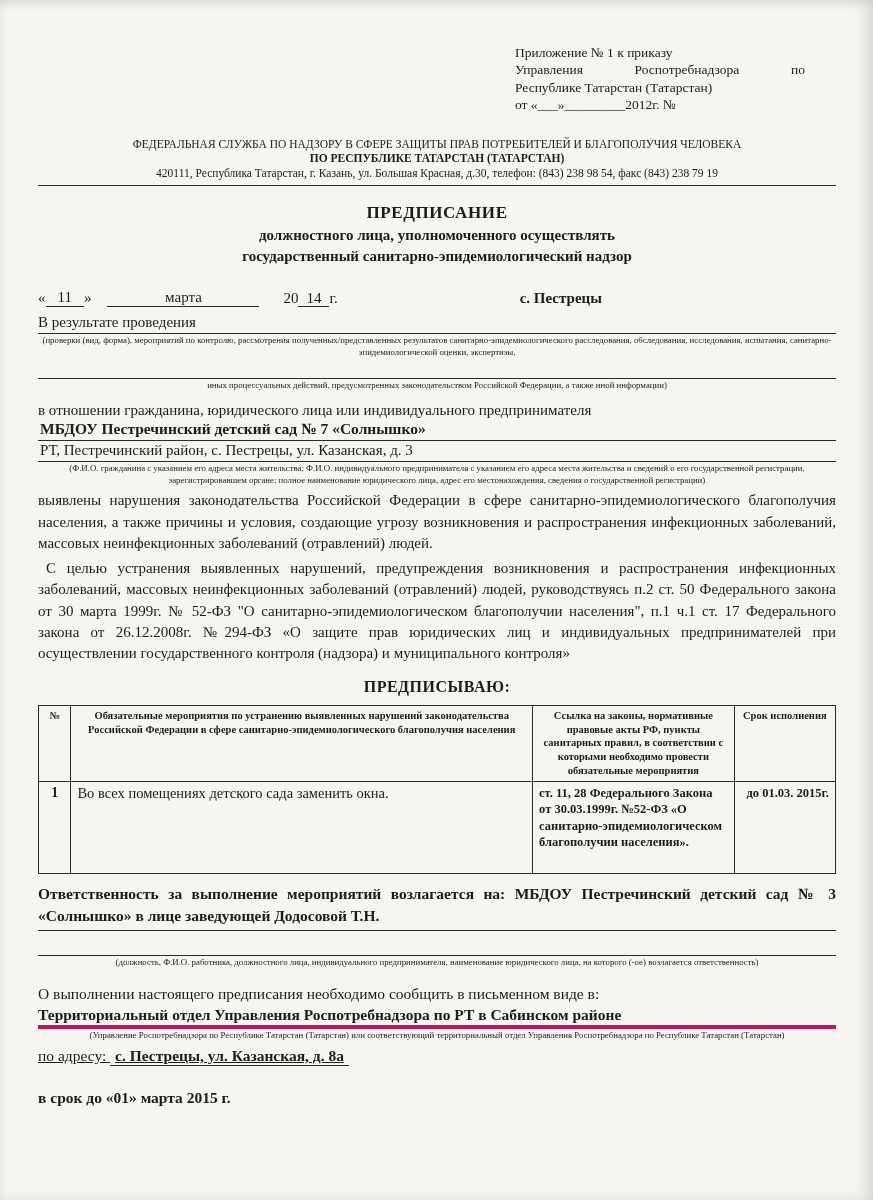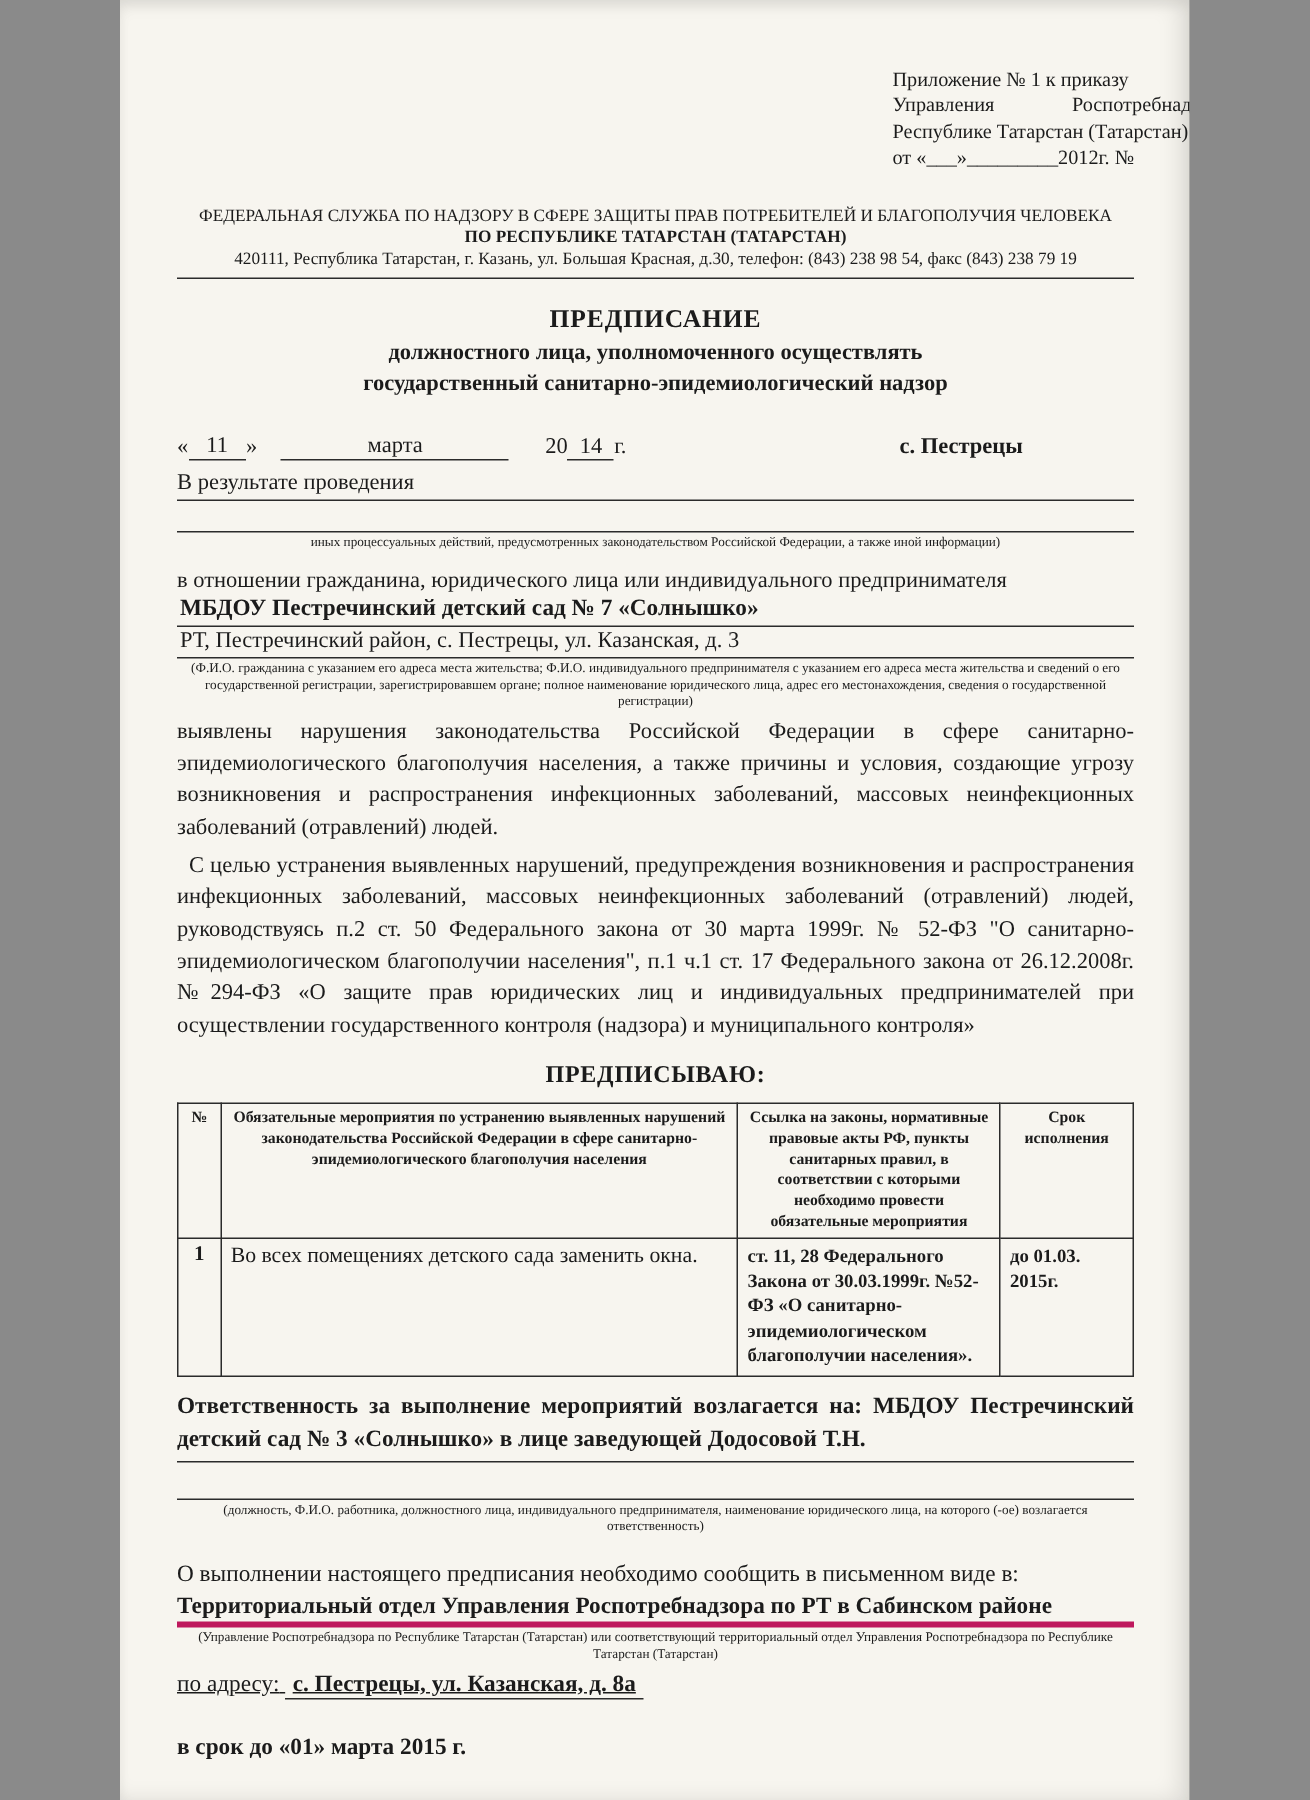--- a/index.html
+++ b/index.html
@@ -1,19 +1,19 @@
 <!DOCTYPE html>
 <html lang="ru"><head>
 <meta charset="utf-8">
 <style>
   * { margin:0; padding:0; box-sizing:border-box; }
   html,body { background:#8a8a8a; }
   body { font-family:"Liberation Serif", serif; }
   .page {
-    width:713px; height:1200px; margin:0 auto; position:relative; overflow:hidden;
+    width:873px; height:1200px; margin:0 auto; position:relative; overflow:hidden;
     background:#f7f5ef; color:#1b1b1b;
     padding:44px 37px 0 38px;
     box-shadow: inset -7px 0 14px rgba(0,0,0,0.10), inset 0 4px 8px rgba(0,0,0,0.06);
   }
   
   .appendix { margin-left:477px; width:290px; font-size:13.5px; line-height:1.28; }
   .appendix .just { text-align:justify; text-align-last:justify; }
   
   .letterhead { text-align:center; margin-top:24px; border-bottom:1.5px solid #2b2b2b; padding-bottom:5px; }
   .lh-small { font-size:11.5px; line-height:1.25; }
@@ -45,21 +45,21 @@
   table.orders { width:100%; border-collapse:collapse; }
   .orders th, .orders td { border:1px solid #2b2b2b; vertical-align:top; padding:3px 6px; }
   .orders th { font-weight:bold; text-align:center; font-size:10.5px; line-height:1.32; }
   .c-num { width:31px; }
   .c-measure { width:442px; }
   .c-legal { width:193px; }
   .c-deadline { width:97px; }
   .orders td.c-num { text-align:center; font-weight:bold; font-size:14px; }
   .orders td.c-measure { font-size:14.5px; height:92px; }
   .orders td.c-legal { font-weight:bold; font-size:12.5px; line-height:1.32; }
-  .orders td.c-deadline { font-weight:bold; font-size:12.5px; text-align:left; line-height:1.35; }
+  .orders td.c-deadline { font-weight:bold; font-size:12.5px; text-align:right; line-height:1.35; }
   
   .responsibility { font-weight:bold; font-size:15.5px; line-height:1.45; text-align:justify;
                     border-bottom:1px solid #2b2b2b; padding-bottom:2px; margin-top:9px; }
   .resp-rule { margin-top:24px; }
   .report-intro { font-size:15.5px; margin-top:17px; }
   .report-office { font-weight:bold; font-size:15.5px; border-bottom:4px solid #be185d; padding-bottom:1px; margin-top:3px; }
   .address-line { font-size:15.5px; margin-top:5px;text-decoration:underline; }
   .addr-val { font-weight:bold; border-bottom:1px solid #2b2b2b; padding:0 5px 1px; }
   .deadline-line { font-weight:bold; font-size:15.5px; margin-top:24px; }
 </style>
@@ -90,20 +90,21 @@
     <span class="u-field dl-day">11</span>
     <span>»</span>
     <span class="u-field dl-month">марта</span>
     <span class="dl-year"><span>20</span><span class="u-field dl-yr-num">14</span><span>г.</span></span>
     <span class="dl-place">с. Пестрецы</span>
   </div>
 
 
   <div class="result-intro">В результате проведения</div>
   <hr class="rule">
+  <div class="caption">(проверки (вид, форма), мероприятий по контролю, рассмотрения полученных/представленных результатов санитарно-эпидемиологического расследования, обследования, исследования, испытания, санитарно-эпидемиологической оценки, экспертизы,</div>
   <hr class="rule rule-gap">
   <div class="caption">иных процессуальных действий, предусмотренных законодательством Российской Федерации, а также иной информации)</div>
 
   <div class="regarding">в отношении гражданина, юридического лица или индивидуального предпринимателя</div>
   <div class="org-name">МБДОУ Пестречинский детский сад № 7 «Солнышко»</div>
   <div class="org-addr">РТ, Пестречинский район, с. Пестрецы, ул. Казанская, д. 3</div>
   <div class="caption">(Ф.И.О. гражданина с указанием его адреса места жительства; Ф.И.О. индивидуального предпринимателя с указанием его адреса места жительства и сведений о его государственной регистрации, зарегистрировавшем органе; полное наименование юридического лица, адрес его местонахождения, сведения о государственной регистрации)</div>
 
   <div class="para">выявлены нарушения законодательства Российской Федерации в сфере санитарно-эпидемиологического благополучия населения, а также причины и условия, создающие угрозу возникновения и распространения инфекционных заболеваний, массовых неинфекционных заболеваний (отравлений) людей.</div>
   <div class="para indent">С целью устранения выявленных нарушений, предупреждения возникновения и распространения инфекционных заболеваний, массовых неинфекционных заболеваний (отравлений) людей, руководствуясь п.2 ст. 50 Федерального закона от 30 марта 1999г. № 52-ФЗ "О санитарно-эпидемиологическом благополучии населения", п.1 ч.1 ст. 17 Федерального закона от 26.12.2008г. №294-ФЗ «О защите прав юридических лиц и индивидуальных предпринимателей при осуществлении государственного контроля (надзора) и муниципального контроля»</div>

